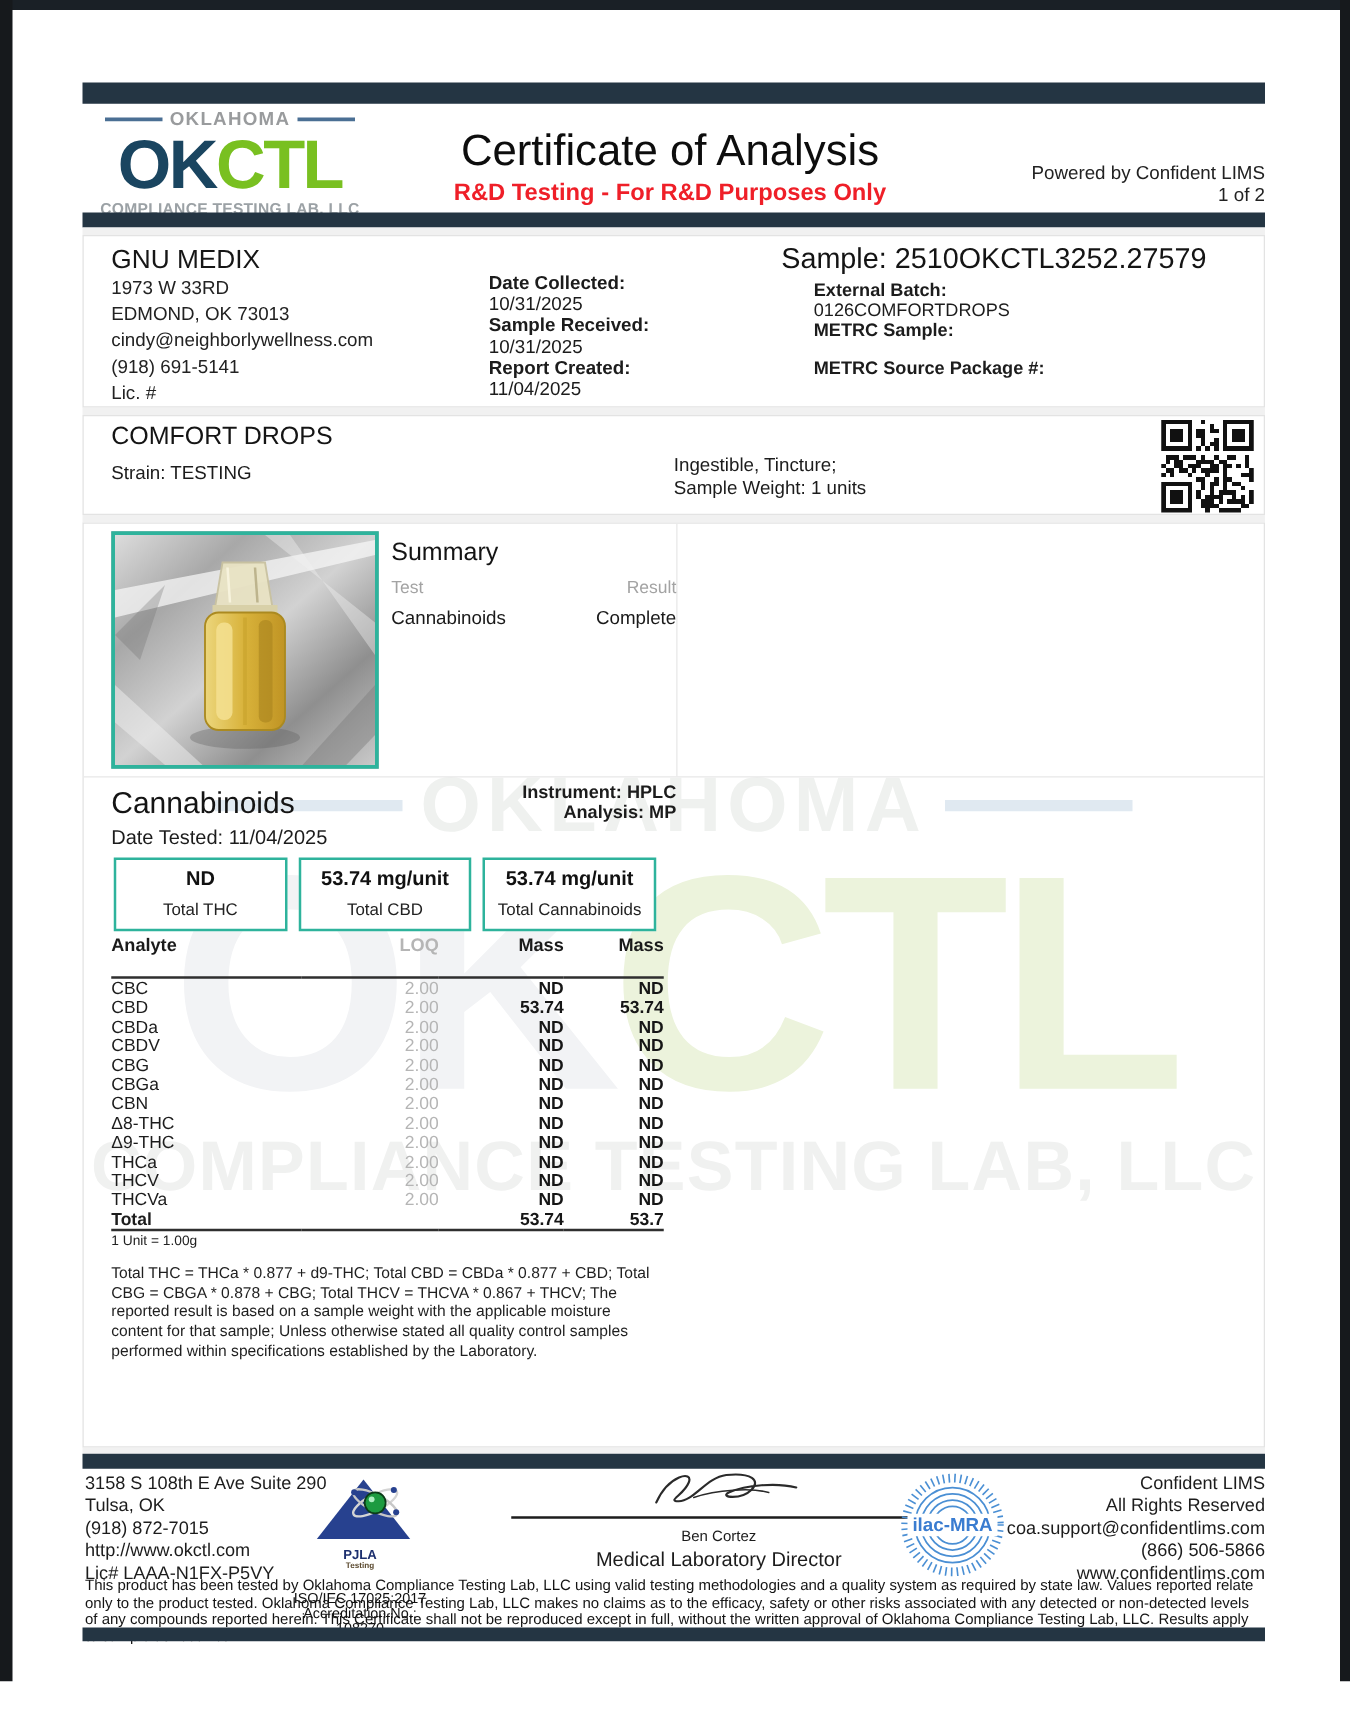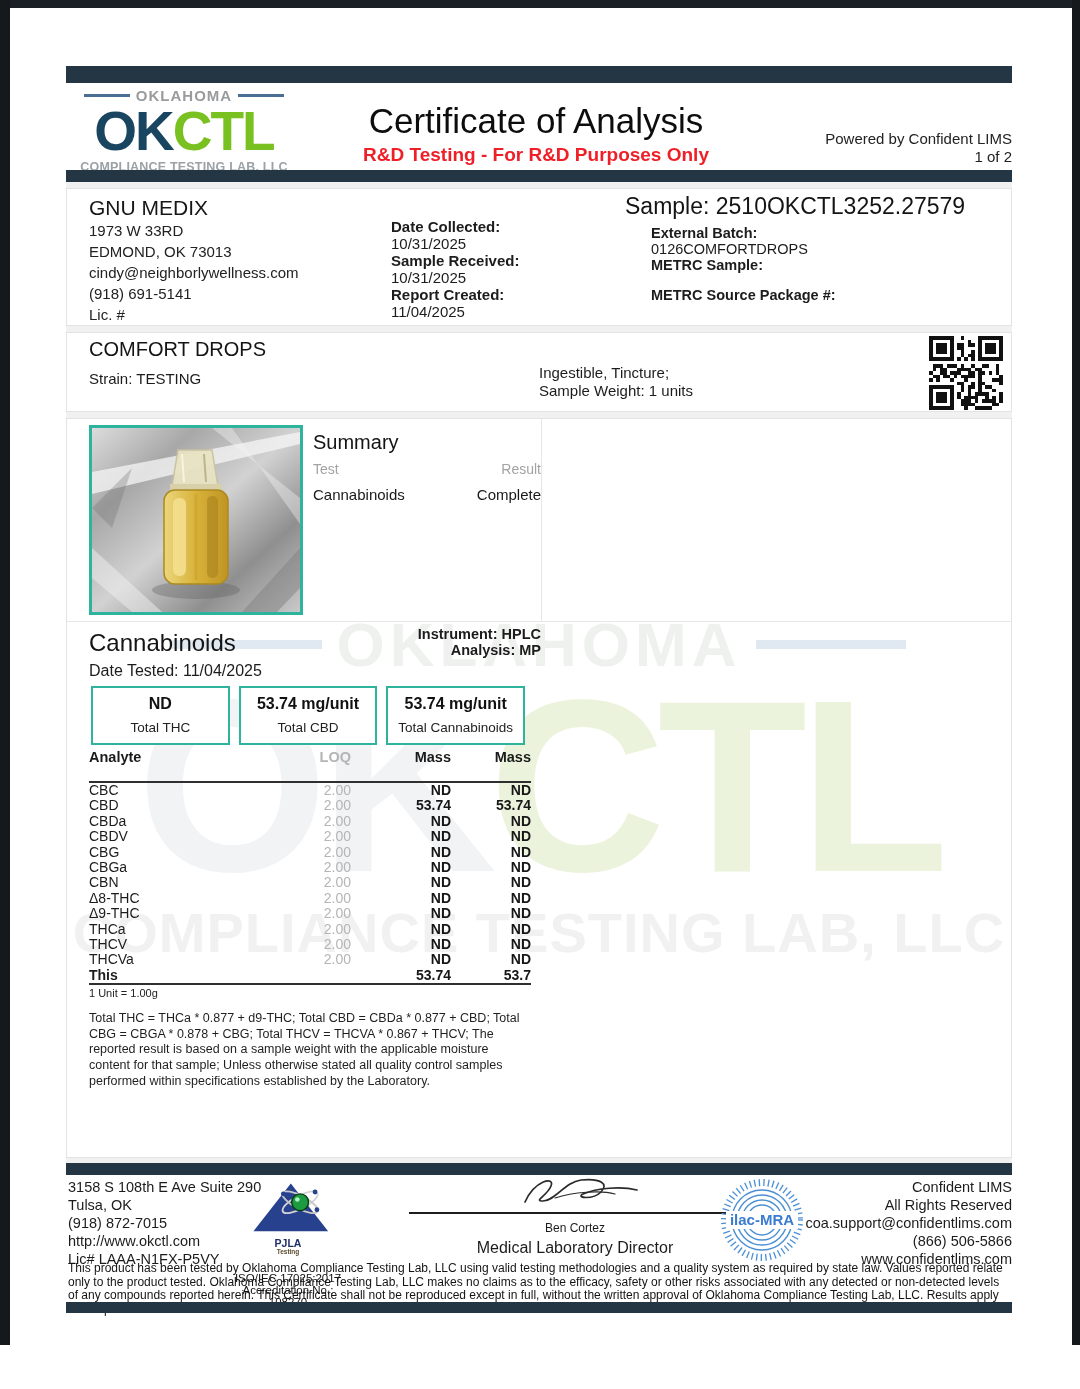--- a/index.html
+++ b/index.html
@@ -584,21 +584,21 @@
               <td class="c2">ND</td>
               <td class="c3">ND</td>
             </tr>
             <tr>
               <td class="c0">THCVa</td>
               <td class="c1">2.00</td>
               <td class="c2">ND</td>
               <td class="c3">ND</td>
             </tr>
             <tr class="total-row">
-              <td class="c0">This</td>
+              <td class="c0">Total</td>
               <td class="c1"></td>
               <td class="c2">53.74</td>
               <td class="c3">53.7</td>
             </tr>
           </tbody>
       </table>
       <div class="unit-note">1 Unit =  1.00g</div>
       <div class="footnote">
         <span>Total THC = THCa * 0.877 + d9-THC; Total CBD = CBDa * 0.877 + CBD; Total CBG = CBGA * 0.878 + CBG; Total THCV = THCVA * 0.867 + THCV; The reported result is based on a sample weight with the applicable moisture content for that sample; Unless otherwise stated all quality control samples performed within specifications established by the Laboratory.</span>
       </div>

